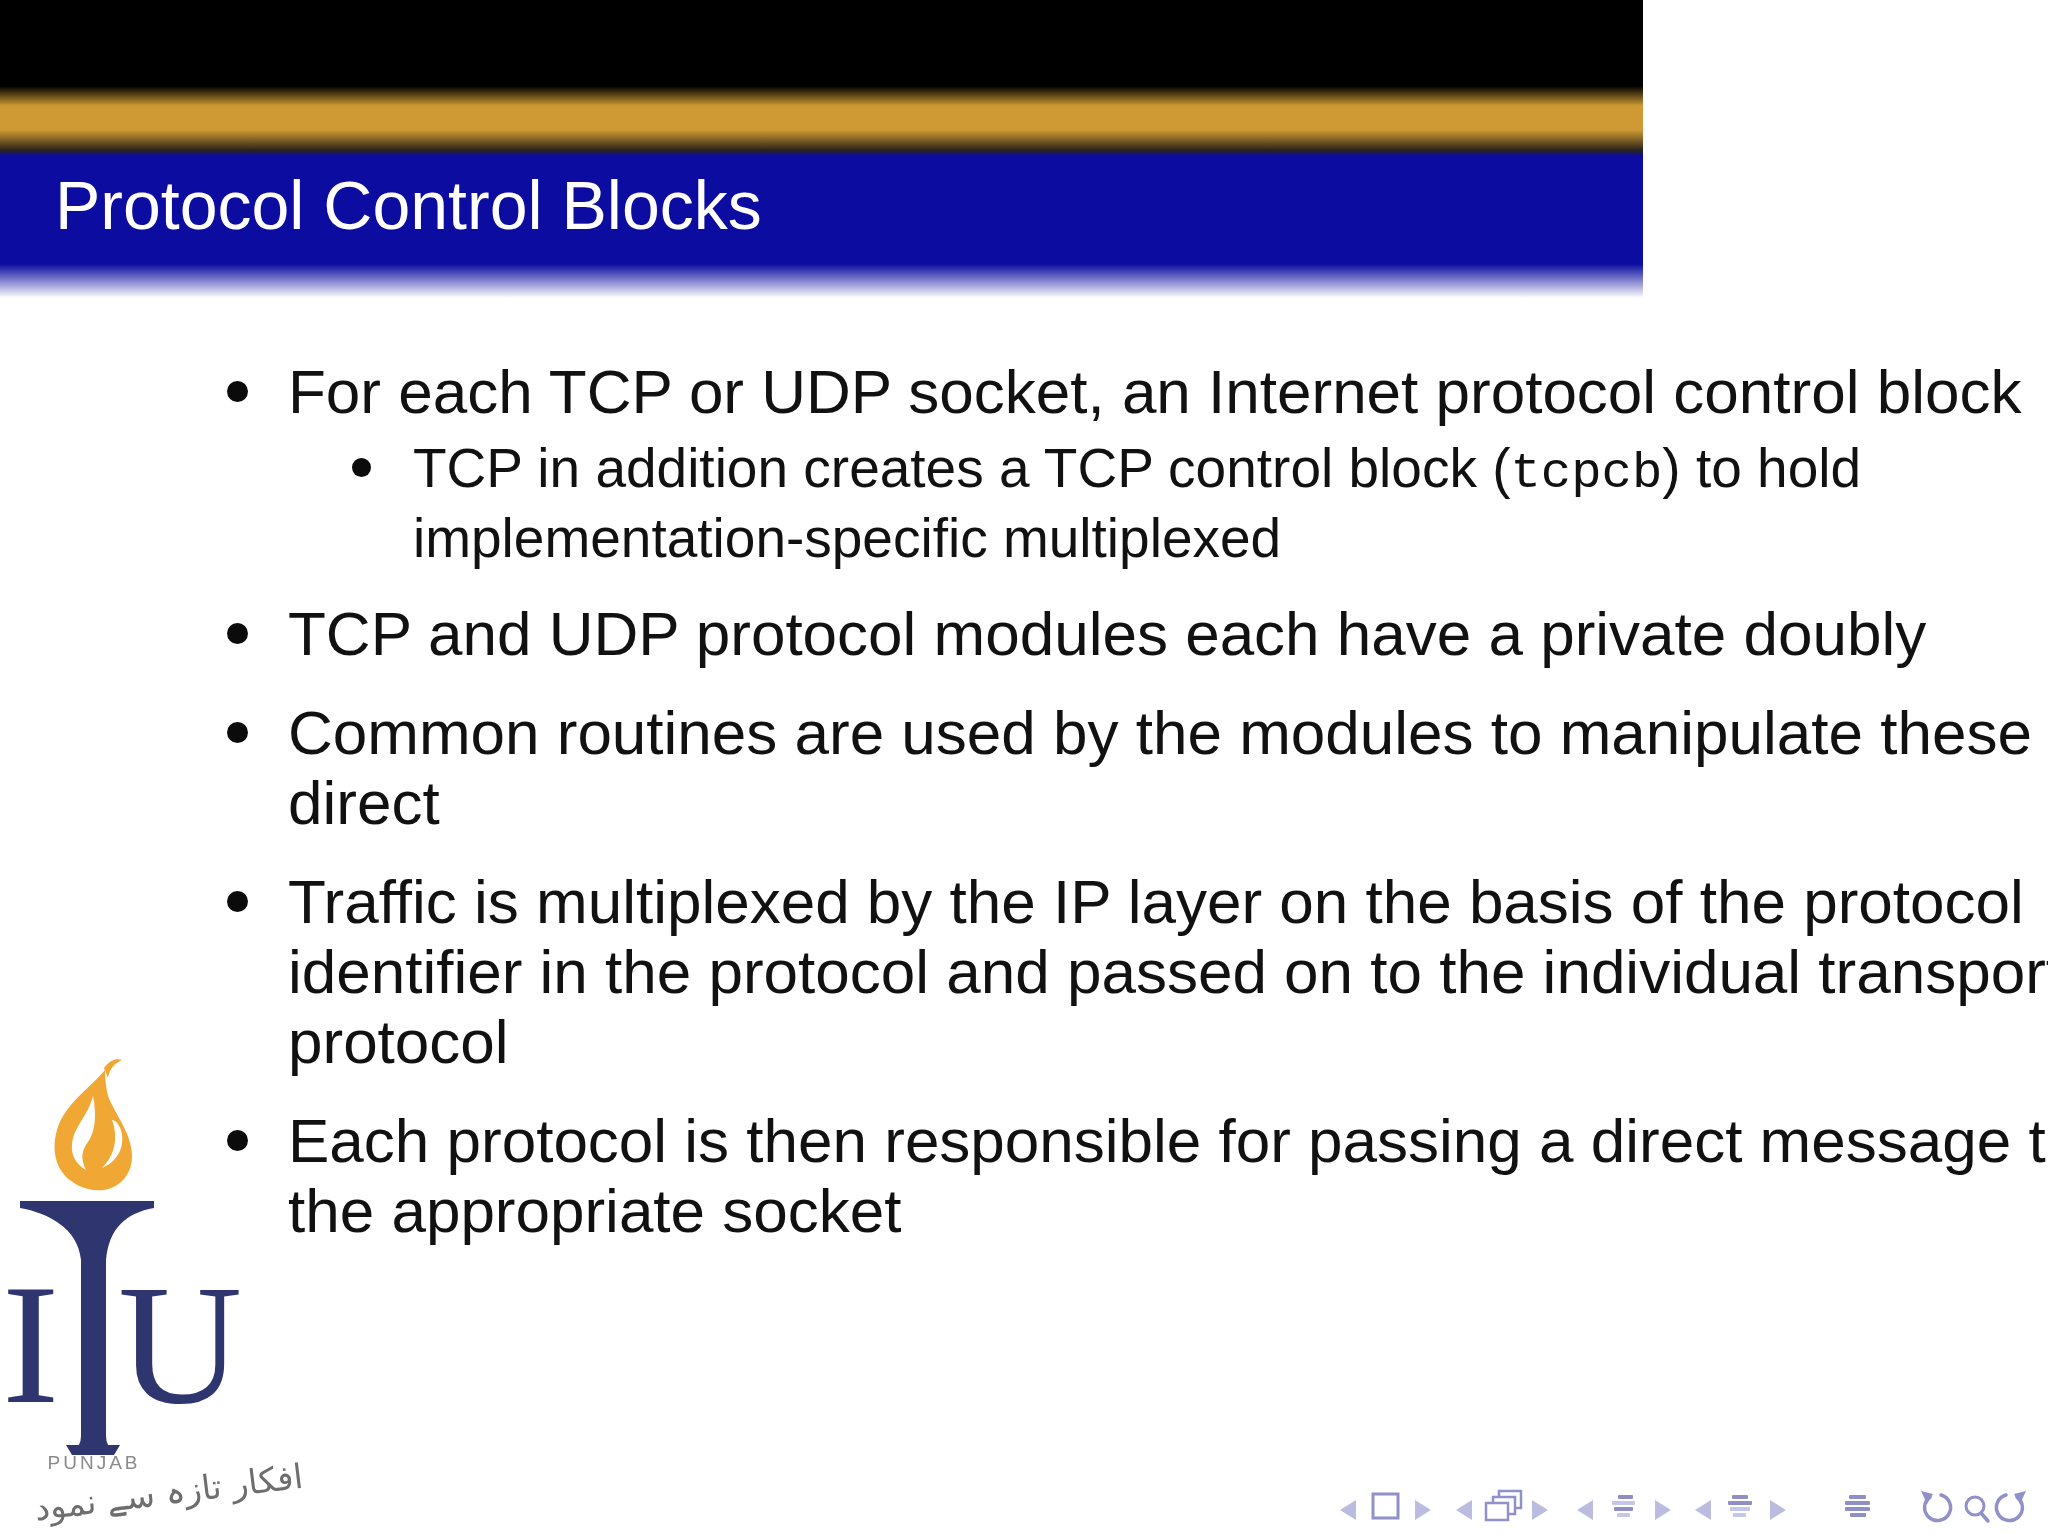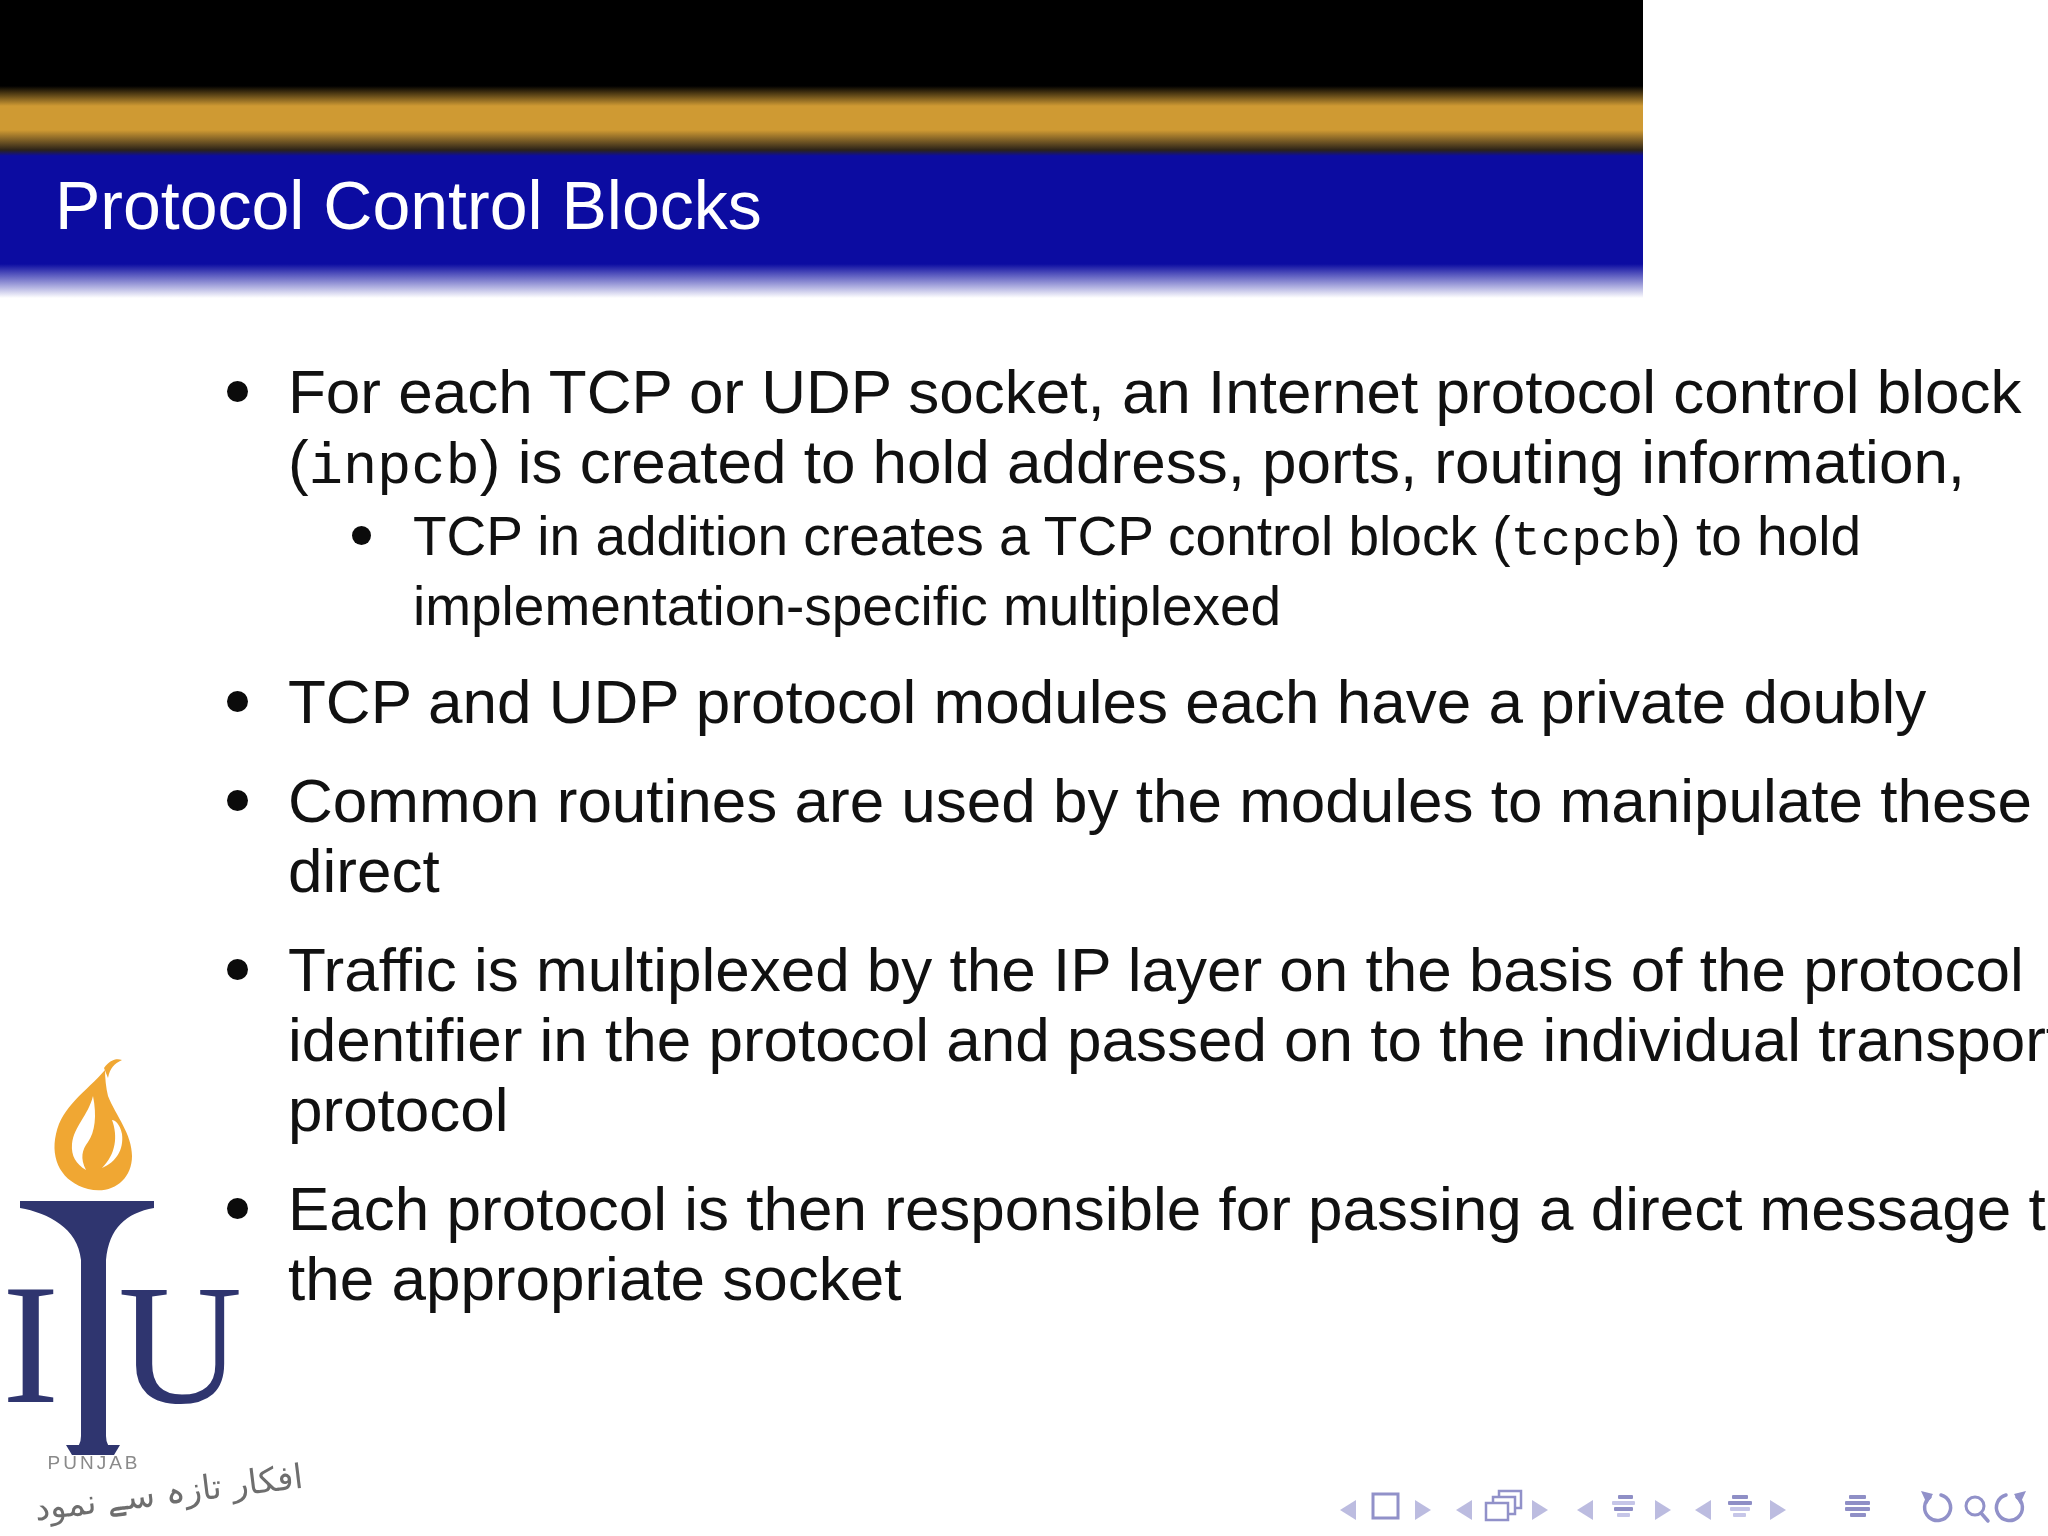--- a/index.html
+++ b/index.html
@@ -28,21 +28,21 @@
   .content{
     position:absolute;left:0;top:298px;width:2048px;
     display:flex;flex-direction:column;align-items:stretch;
   }
   .bullet{position:relative;color:#111111;}
   .bullet.level1{
     padding-left:288px;font-size:62px;line-height:70px;margin-top:29px;
   }
   .bullet.level1.first{margin-top:59px;}
   .bullet.level2{
-    padding-left:413px;font-size:55px;line-height:64px;margin-top:1px;
+    padding-left:413px;font-size:55px;line-height:64px;margin-top:9px;
   }
   .tline{white-space:nowrap;}
   .dot{
     position:absolute;border-radius:50%;background:#0b0b0b;
   }
   .level1 > .dot{width:21px;height:21px;left:227px;top:24px;}
   .level2 > .dot{width:19px;height:19px;left:352px;top:22px;}
   .mono{
     font-family:"Liberation Mono","DejaVu Sans Mono",monospace;
     font-size:0.92em;
@@ -57,21 +57,20 @@
 <body>
 
 <div class="header">
   <div class="frametitle">Protocol Control Blocks</div>
 </div>
 
 <div class="content">
     <div class="bullet level1 first">
       <span class="dot"></span>
       <div class="tline"><span>For each TCP or UDP socket, an Internet protocol control block</span></div>
-      <div class="tline"><span>(</span><span class="mono">inpcb</span><span>) is created to hold address, ports, routing information,</span></div>
     </div>
     <div class="bullet level2">
       <span class="dot"></span>
       <div class="tline"><span>TCP in addition creates a TCP control block (</span><span class="mono">tcpcb</span><span>) to hold</span></div>
       <div class="tline"><span>implementation-specific multiplexed</span></div>
     </div>
     <div class="bullet level1">
       <span class="dot"></span>
       <div class="tline"><span>TCP and UDP protocol modules each have a private doubly</span></div>
     </div>

